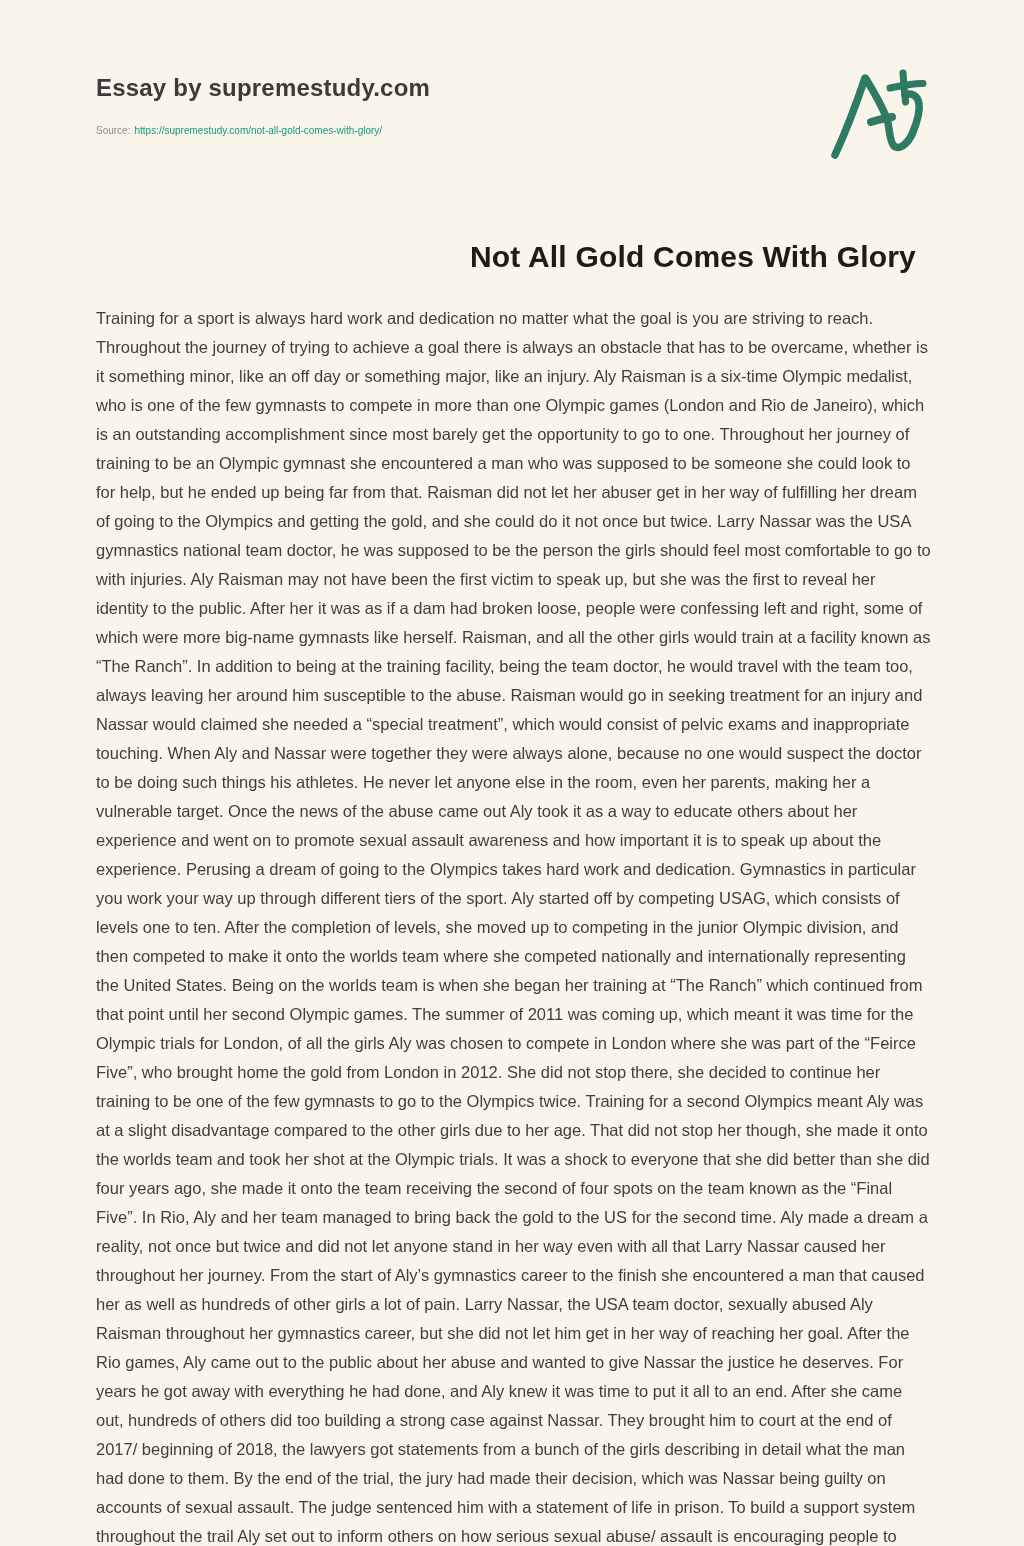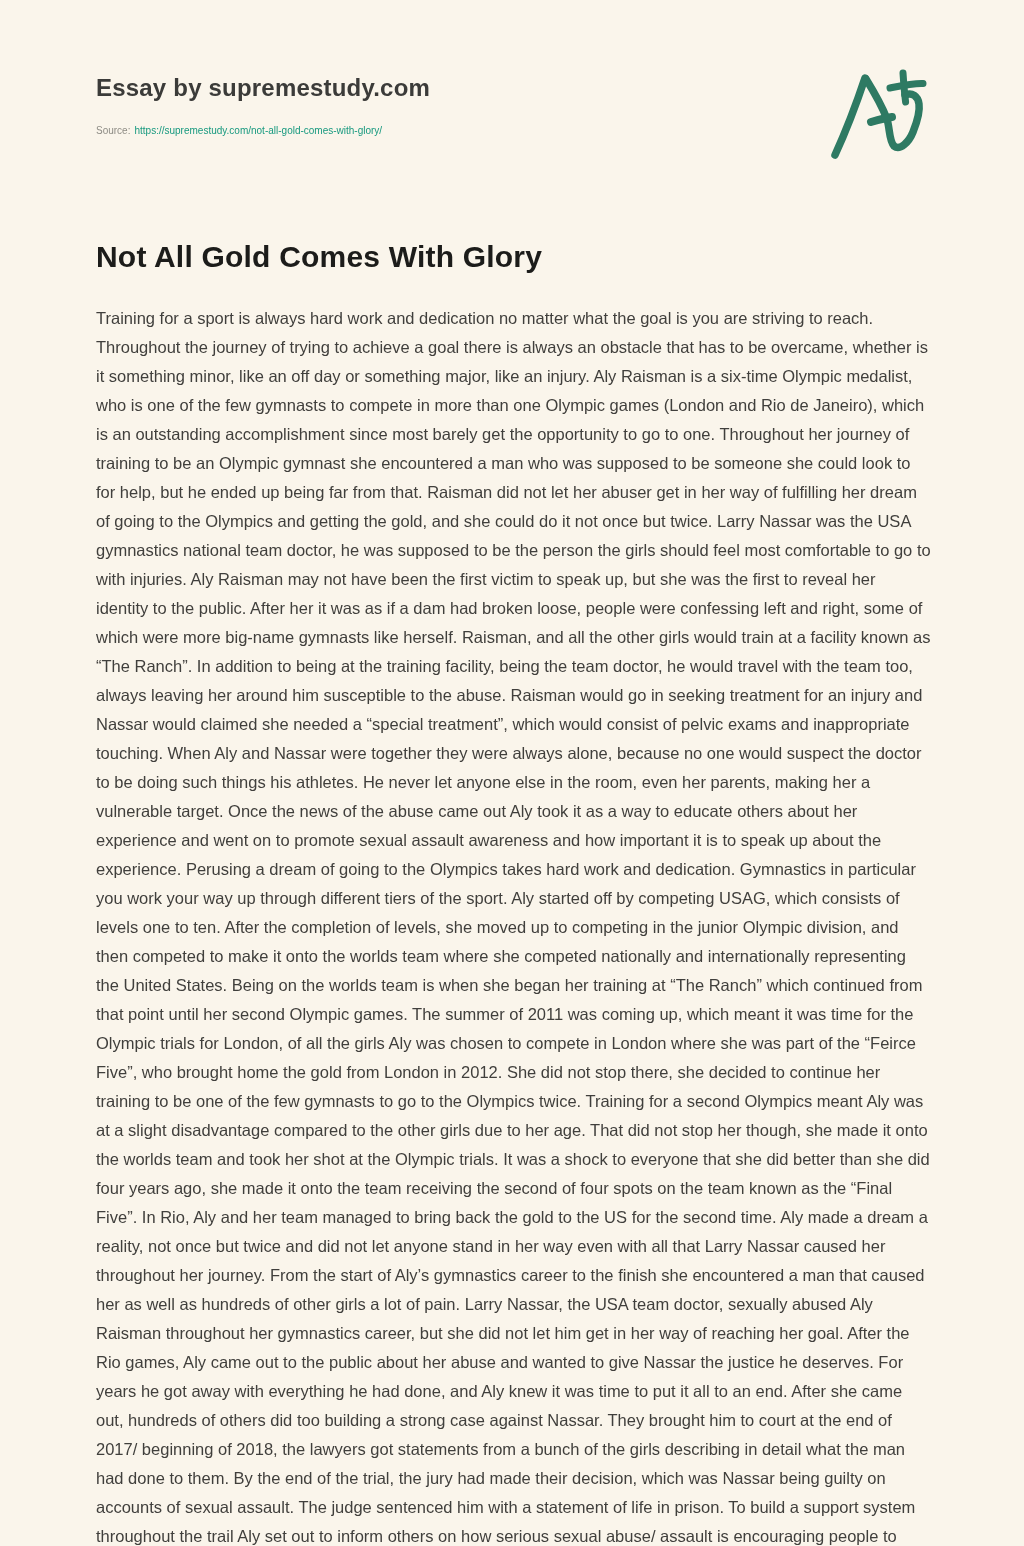--- a/index.html
+++ b/index.html
@@ -37,20 +37,21 @@
     right: 46px;
     width: 152px;
     height: 126px;
   }
   .essay-title {
     margin-top: 104px;
     font-size: 30px;
     font-weight: bold;
     color: #1c1c1a;
     letter-spacing: 0.2px;
+    text-align: right;
   }
   .essay-body {
     margin-top: 30px;
     width: 836px;
     font-size: 16.5px;
     line-height: 29px;
     color: #403f3c;
     text-align: left;
   }
 </style>

